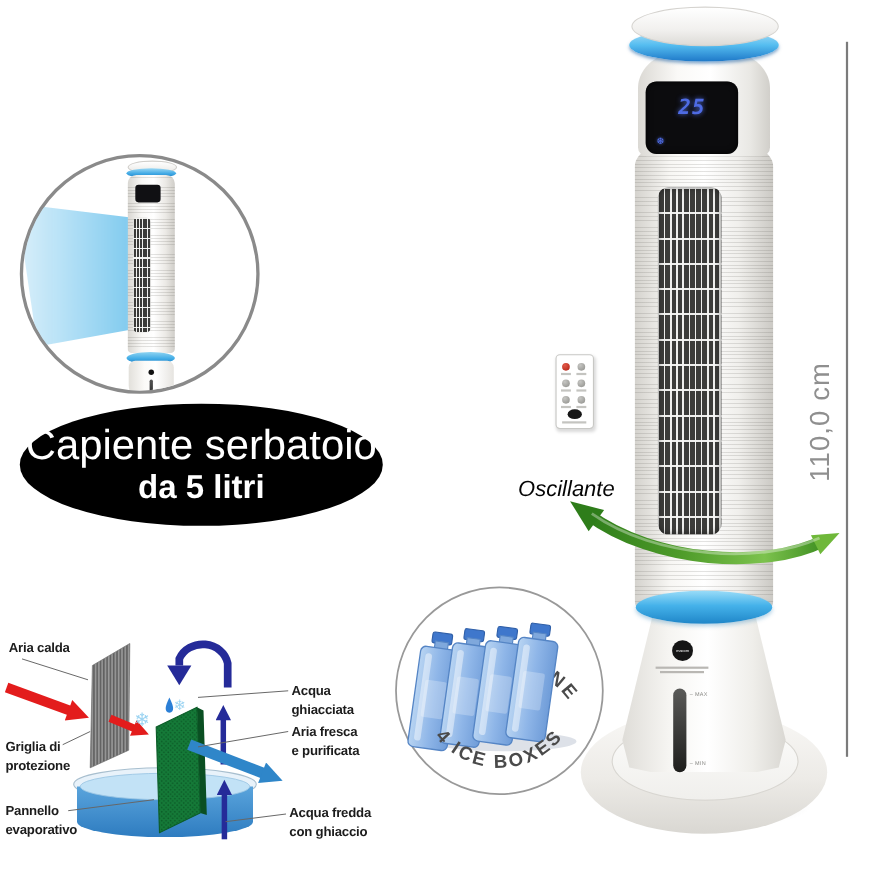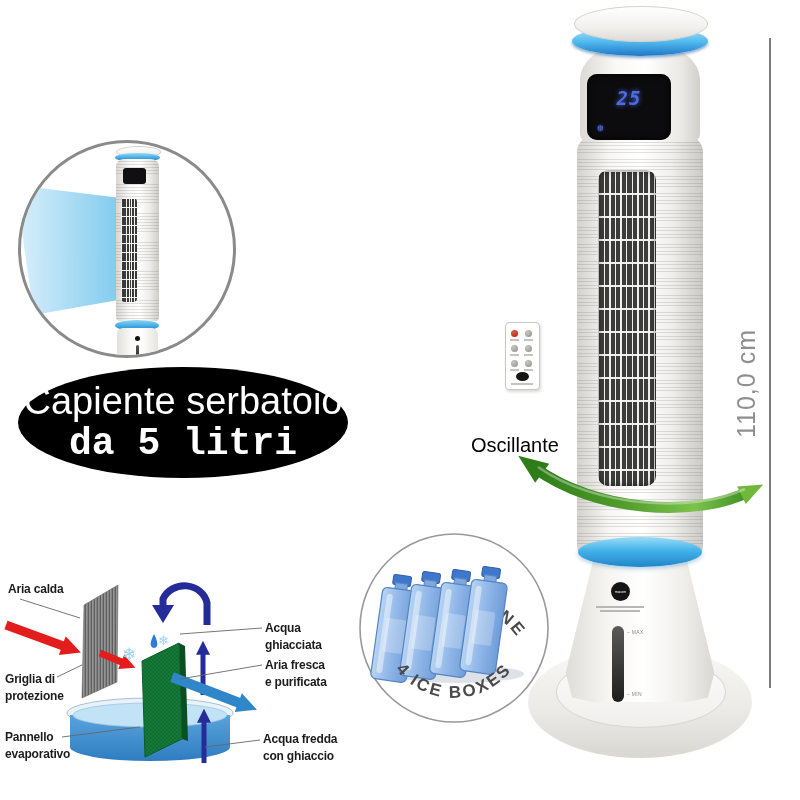--- a/index.html
+++ b/index.html
@@ -8,21 +8,21 @@
   .abs{position:absolute;}
 
   
   .badge{background:#000;border-radius:50%;color:#fff;display:flex;flex-direction:column;
          align-items:center;justify-content:center;text-align:center;line-height:1.12;}
   #badge-top{left:5px;top:11px;width:332px;height:120px;}
   #badge-top .l1,#badge-top .l2{font-size:29px;font-weight:bold;}
   #badge-top .l3{font-size:27px;font-weight:400;}
   #badge-tank{left:18px;top:367px;width:330px;height:111px;}
   #badge-tank .l1{font-size:38px;font-weight:400;}
-  #badge-tank .l2{font-size:38px;font-weight:bold;font-family:Liberation Mono, monospace;}
+  #badge-tank .l2{font-size:30px;font-weight:bold;}
 
   
   #photo-circle{left:18px;top:140px;width:212px;height:212px;border:3px solid #8a8a8a;
                 border-radius:50%;background:#fff;overflow:hidden;}
   #beam{left:-6px;top:42px;width:106px;height:130px;
         background:linear-gradient(to left,rgba(105,193,236,0.85),rgba(165,218,245,0.40));
         clip-path:polygon(100% 10%,100% 88%,18% 100%,0% 0%);filter:blur(1.2px);}
   #mini-fan{left:94px;top:3px;width:45px;height:222px;}
   .mf-cap{left:1px;top:0;width:43px;height:10px;background:linear-gradient(#fff,#e9e8e5);
           border-radius:50%;border:0.5px solid #cfcdc9;}
@@ -90,21 +90,21 @@
   
   #remote{left:505px;top:322px;width:33px;height:66px;background:#fff;border:1px solid #c8c8c5;
           border-radius:4px;box-shadow:1px 2px 3px rgba(0,0,0,0.15);}
   .rbtn{position:absolute;width:7px;height:7px;border-radius:50%;
         background:radial-gradient(circle at 35% 30%,#c6c6c3,#8e8e8a);}
   .rbtn.red{background:radial-gradient(circle at 35% 30%,#e25a4a,#b01e12);}
   .rlbl{position:absolute;height:1.5px;background:#c4c4c0;}
   #roval{position:absolute;left:10px;top:49px;width:13px;height:9px;border-radius:50%;background:#161616;}
 
   
-  #oscillante{left:471px;top:434px;font-size:20px;color:#050505;}
+  #oscillante{left:471px;top:434px;font-size:20px;color:#050505;font-style:italic;}
   #height-line{left:769px;top:38px;width:2px;height:650px;background:#7b7b7b;}
   #height-label{left:732px;top:298px;height:140px;writing-mode:vertical-rl;transform:rotate(180deg);
                 font-size:25px;color:#8f8f8f;letter-spacing:1px;display:flex;align-items:center;}
   svg{position:absolute;overflow:visible;}
   .dg-label{font-size:12px;font-weight:600;fill:#1c1c1c;letter-spacing:-0.2px;}
   .arc-text{font-size:17px;font-weight:600;fill:#4a4a4a;letter-spacing:2.5px;}
 </style>
 </head>
 <body>
 

